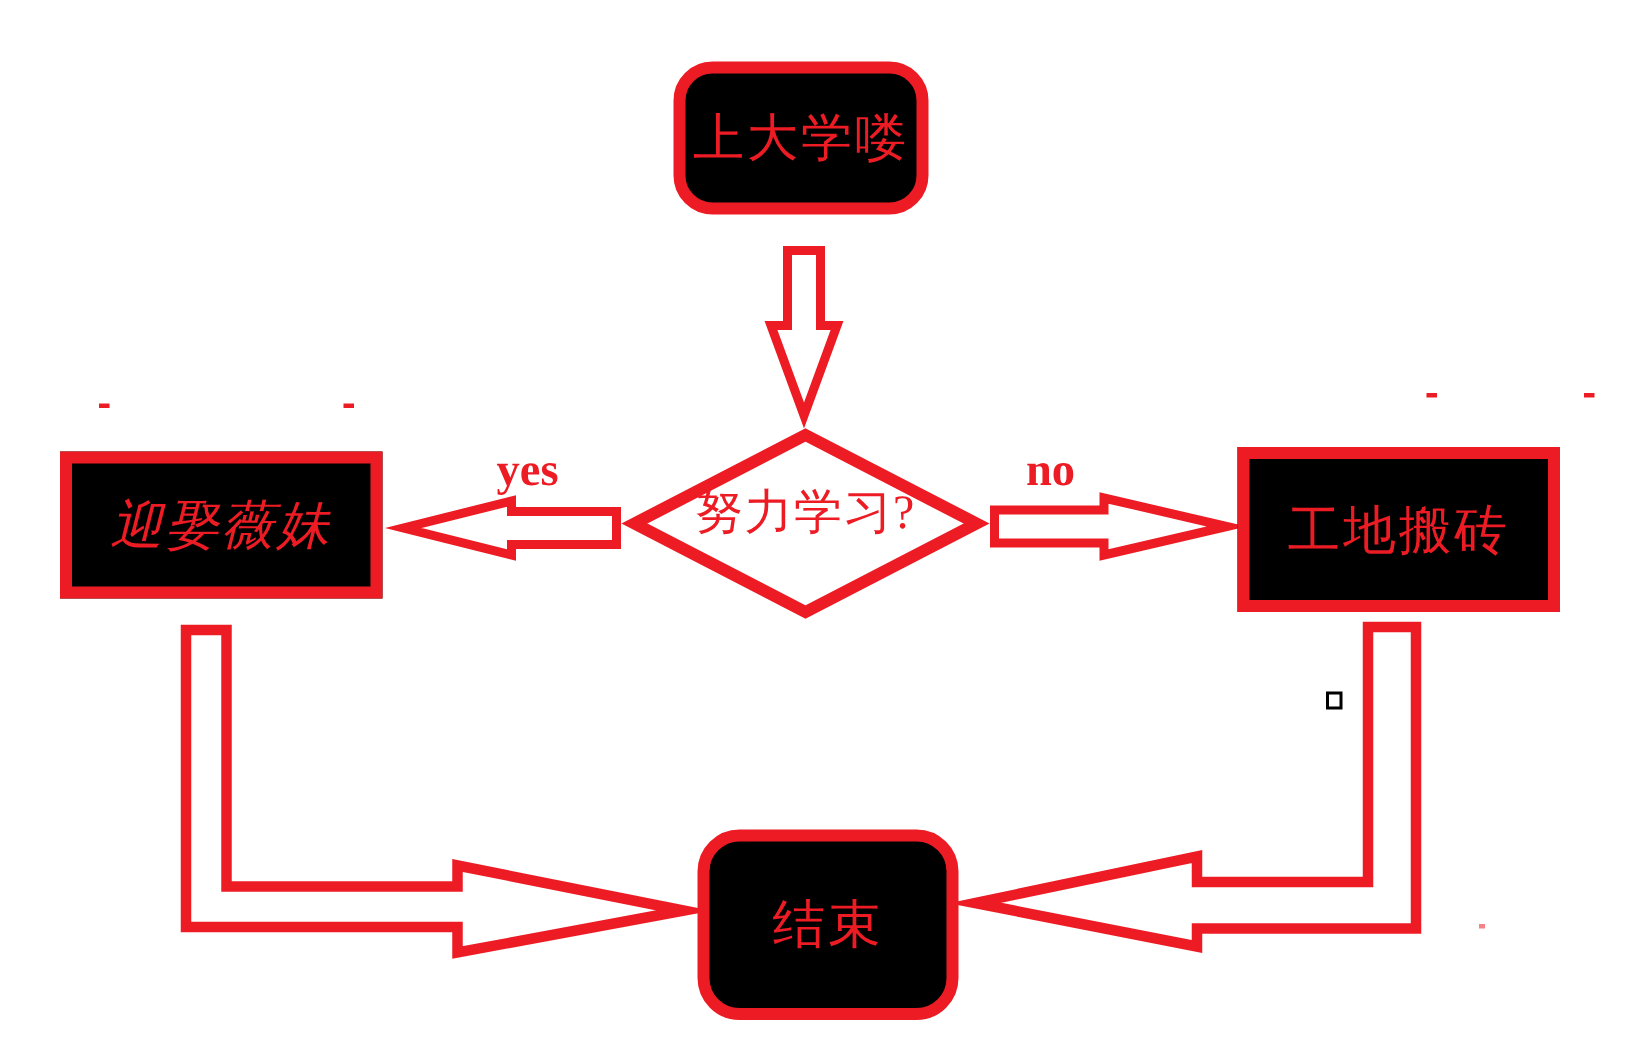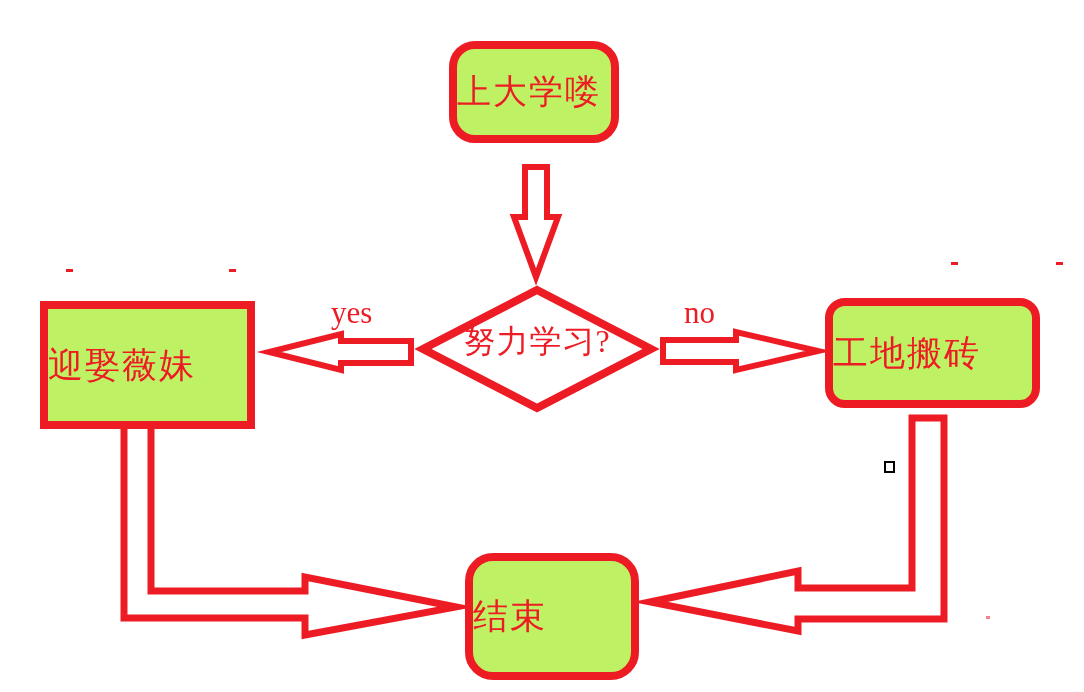--- a/index.html
+++ b/index.html
@@ -9,40 +9,41 @@
     overflow:hidden;
     font-family:"Liberation Serif","DejaVu Serif",serif;
   }
   svg.layer { position:absolute; left:0; top:0; width:1084px; height:692px; }
   svg.layer polygon { fill:#fff; stroke:var(--accent); stroke-miterlimit:8; }
   .w8 { stroke-width:8; }
   .w7 { stroke-width:7; }
   .w6 { stroke-width:6; }
 
   .node {
-    position:absolute; box-sizing:border-box; background:#bef264;
+    position:absolute; box-sizing:border-box; background:#000000;
     border:8px solid var(--accent);
-    display:flex; align-items:center; justify-content:flex-start;
+    display:flex; align-items:center; justify-content:center;
     color:var(--accent);
   }
   .node .node-label { letter-spacing:2px; white-space:nowrap; }
 
   .node-start  { left:449px; top:41px;  width:170px; height:102px; border-radius:26px; font-size:34px; }
-  .node-success{ left:40px;  top:301px; width:215px; height:128px; font-size:35px; }
-  .node-failure{ left:825px; top:298px; width:215px; height:110px; font-size:35px;border-radius:20px; }
+  .node-success{ left:40px;  top:301px; width:215px; height:98px; font-size:35px;font-style:italic; }
+  .node-failure{ left:825px; top:298px; width:215px; height:110px; font-size:35px; }
   .node-end    { left:465px; top:553px; width:174px; height:127px; border-radius:28px; font-size:35px; }
 
   .diamond-label {
     position:absolute; left:427px; top:323px; width:220px; height:38px;
     display:flex; align-items:center; justify-content:center;
     color:var(--accent); font-size:32px; letter-spacing:1px; white-space:nowrap;
   }
   .edge-label {
     position:absolute; color:var(--accent); font-size:31px; line-height:1;
     white-space:nowrap;
+    font-weight:bold;
   }
   .edge-label-yes { left:331px; top:297px; }
   .edge-label-no  { left:684px; top:297px;text-align:center; }
 
   .dash { position:absolute; width:7px; height:3px; background:var(--accent); }
   .dash-1 { left:66px;   top:269px; }
   .dash-2 { left:229px;  top:269px; }
   .dash-3 { left:951px;  top:262px; }
   .dash-4 { left:1056px; top:262px; }
 

